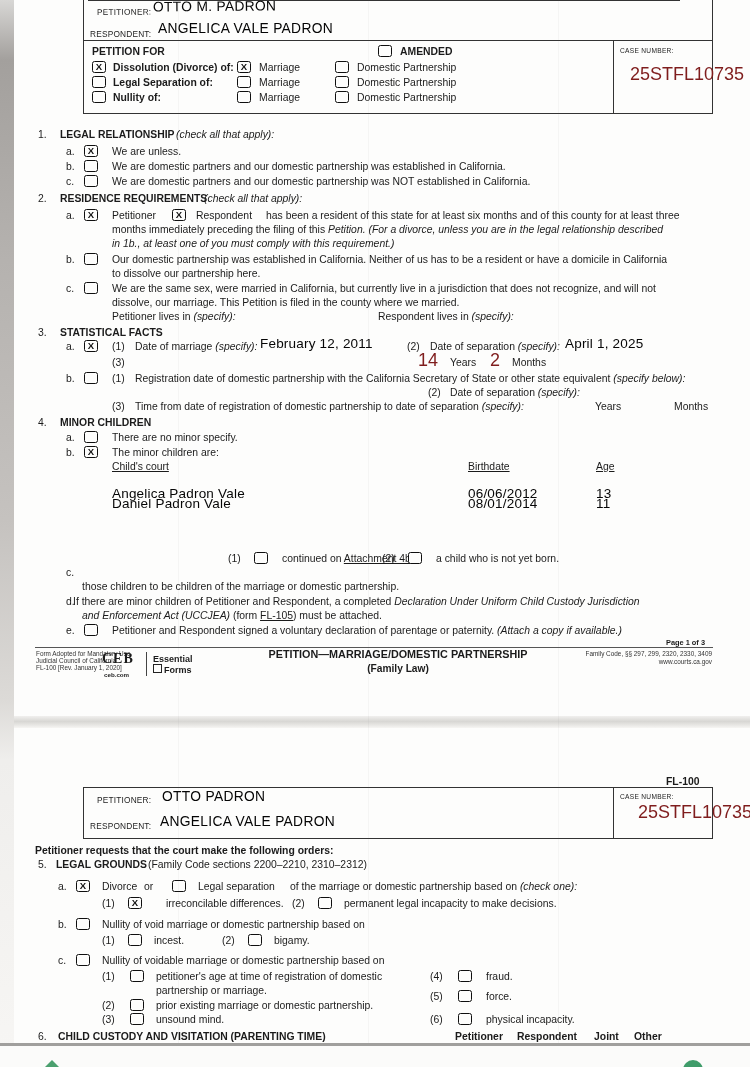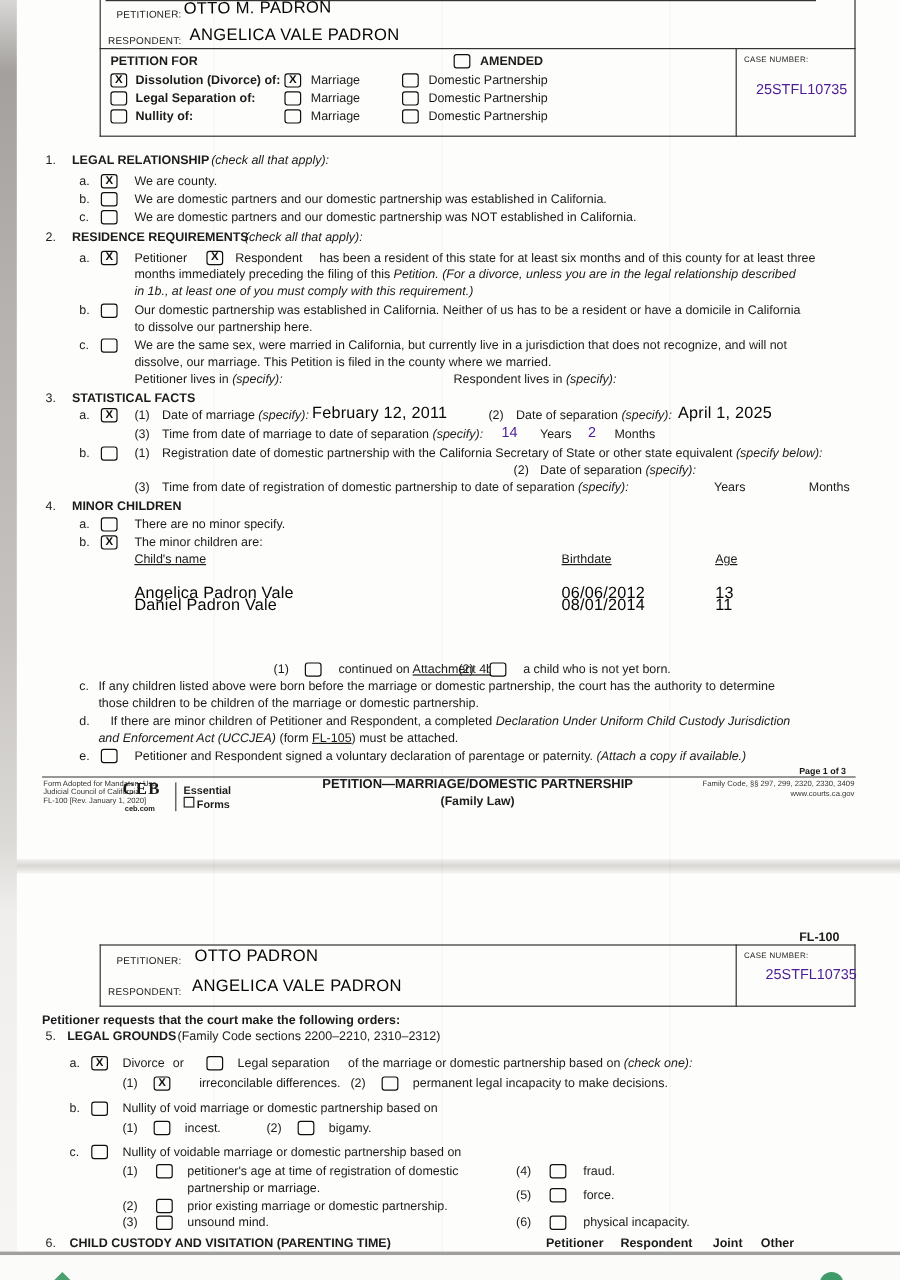--- a/index.html
+++ b/index.html
@@ -4,21 +4,21 @@
 <style>
   html,body{margin:0;padding:0;background:#f4f3f1;}
   #screen{position:relative;width:750px;height:1067px;overflow:hidden;
           background:#fdfdfc;font-family:"Liberation Sans",sans-serif;color:#1b1b1b;}
   .row{position:absolute;left:0;width:750px;height:15px;font-size:10.4px;line-height:13px;}
   .s{position:absolute;top:0;white-space:nowrap;}
   .b{font-weight:bold}
   .i{font-style:italic}
   .u{text-decoration:underline}
   .v{font-size:13.5px;top:-3px;color:#060606;letter-spacing:.2px}
-  .v2{font-size:12px;top:-2px;color:#4c1d95}
+  .v2{font-size:18px;top:-2px;color:#7f1d1d}
   .cb{position:absolute;top:0;width:12px;height:10px;border:1.9px solid #0f0f0f;border-radius:2.5px;
       font-weight:bold;font-size:9.5px;line-height:10px;text-align:center;color:#0f0f0f;background:#fdfdfc;}
   .hline{position:absolute;background:#333;height:1.4px}
   .vline{position:absolute;background:#333;width:1.4px}
   .caplabel{font-size:8.3px;letter-spacing:.2px;color:#222}
   .capval{font-size:13.8px;color:#050505;letter-spacing:.3px}
   .caselabel{font-size:6.6px;letter-spacing:.3px;color:#222}
   .tiny{font-size:6.4px;line-height:7.4px;color:#333}
   .crease{position:absolute;width:1px;background:rgba(100,100,95,.05);top:0;height:1043px;}
   #left-edge{position:absolute;left:0;top:0;width:14px;height:1067px;
@@ -89,21 +89,21 @@
     </div>
 
     <div class="row" style="top:128px">
       <span class="s" style="left:38px">1.</span>
       <span class="s b" style="left:60px">LEGAL RELATIONSHIP</span>
       <span class="s i" style="left:176px">(check all that apply):</span>
     </div>
     <div class="row" style="top:145px">
       <span class="s" style="left:66px">a.</span>
       <span class="cb" style="left:84px">X</span>
-      <span class="s" style="left:112px">We are county.</span>
+      <span class="s" style="left:112px">We are unless.</span>
     </div>
     <div class="row" style="top:160px">
       <span class="s" style="left:66px">b.</span>
       <span class="cb" style="left:84px"></span>
       <span class="s" style="left:112px">We are domestic partners and our domestic partnership was established in California.</span>
     </div>
     <div class="row" style="top:175px">
       <span class="s" style="left:66px">c.</span>
       <span class="cb" style="left:84px"></span>
       <span class="s" style="left:112px">We are domestic partners and our domestic partnership was NOT established in California.</span>
@@ -158,21 +158,20 @@
       <span class="cb" style="left:84px">X</span>
       <span class="s" style="left:112px">(1)</span>
       <span class="s" style="left:135px"><span>Date of marriage </span><span class="i">(specify):</span></span>
       <span class="s v" style="left:260px">February 12, 2011</span>
       <span class="s" style="left:407px">(2)</span>
       <span class="s" style="left:430px"><span>Date of separation </span><span class="i">(specify):</span></span>
       <span class="s v" style="left:565px">April 1, 2025</span>
     </div>
     <div class="row" style="top:356px">
       <span class="s" style="left:112px">(3)</span>
-      <span class="s" style="left:135px"><span>Time from date of marriage to date of separation </span><span class="i">(specify):</span></span>
       <span class="s v2" style="left:418px">14</span>
       <span class="s" style="left:450px">Years</span>
       <span class="s v2" style="left:490px">2</span>
       <span class="s" style="left:512px">Months</span>
     </div>
     <div class="row" style="top:372px">
       <span class="s" style="left:66px">b.</span>
       <span class="cb" style="left:84px"></span>
       <span class="s" style="left:112px">(1)</span>
       <span class="s" style="left:135px"><span>Registration date of domestic partnership with the California Secretary of State or other state equivalent </span><span class="i">(specify below):</span></span>
@@ -196,21 +195,21 @@
       <span class="s" style="left:66px">a.</span>
       <span class="cb" style="left:84px"></span>
       <span class="s" style="left:112px">There are no minor specify.</span>
     </div>
     <div class="row" style="top:446px">
       <span class="s" style="left:66px">b.</span>
       <span class="cb" style="left:84px">X</span>
       <span class="s" style="left:112px">The minor children are:</span>
     </div>
     <div class="row" style="top:460px">
-      <span class="s u" style="left:112px">Child's name</span>
+      <span class="s u" style="left:112px">Child's court</span>
       <span class="s u" style="left:468px">Birthdate</span>
       <span class="s u" style="left:596px">Age</span>
     </div>
     <div class="row" style="top:500px">
       <span class="s v" style="left:112px">Daniel Padron Vale</span>
       <span class="s v" style="left:468px">08/01/2014</span>
       <span class="s v" style="left:596px">11</span>
     </div>
     <div class="row" style="top:490px">
       <span class="s v" style="left:112px">Angelica Padron Vale</span>
@@ -220,28 +219,27 @@
     <div class="row" style="top:552px">
       <span class="s" style="left:228px">(1)</span>
       <span class="cb" style="left:254px"></span>
       <span class="s" style="left:282px"><span>continued on </span><span class="u">Attachment 4b</span><span>.</span></span>
       <span class="s" style="left:382px">(2)</span>
       <span class="cb" style="left:408px"></span>
       <span class="s" style="left:436px">a child who is not yet born.</span>
     </div>
     <div class="row" style="top:566px">
       <span class="s" style="left:66px">c.</span>
-      <span class="s" style="left:82px">If any children listed above were born before the marriage or domestic partnership, the court has the authority to determine</span>
     </div>
     <div class="row" style="top:580px">
       <span class="s" style="left:82px">those children to be children of the marriage or domestic partnership.</span>
     </div>
     <div class="row" style="top:595px">
       <span class="s" style="left:66px">d.</span>
-      <span class="s" style="left:92px"><span>If there are minor children of Petitioner and Respondent, a completed </span><span class="i">Declaration Under Uniform Child Custody Jurisdiction</span></span>
+      <span class="s" style="left:73px"><span>If there are minor children of Petitioner and Respondent, a completed </span><span class="i">Declaration Under Uniform Child Custody Jurisdiction</span></span>
     </div>
     <div class="row" style="top:609px">
       <span class="s" style="left:82px"><span class="i">and Enforcement Act (UCCJEA)</span><span> (form </span><span class="u">FL-105</span><span>) must be attached.</span></span>
     </div>
     <div class="row" style="top:624px">
       <span class="s" style="left:66px">e.</span>
       <span class="cb" style="left:84px"></span>
       <span class="s" style="left:112px"><span>Petitioner and Respondent signed a voluntary declaration of parentage or paternity. </span><span class="i">(Attach a copy if available.)</span></span>
     </div>
     <div class="row" style="top:636px">

